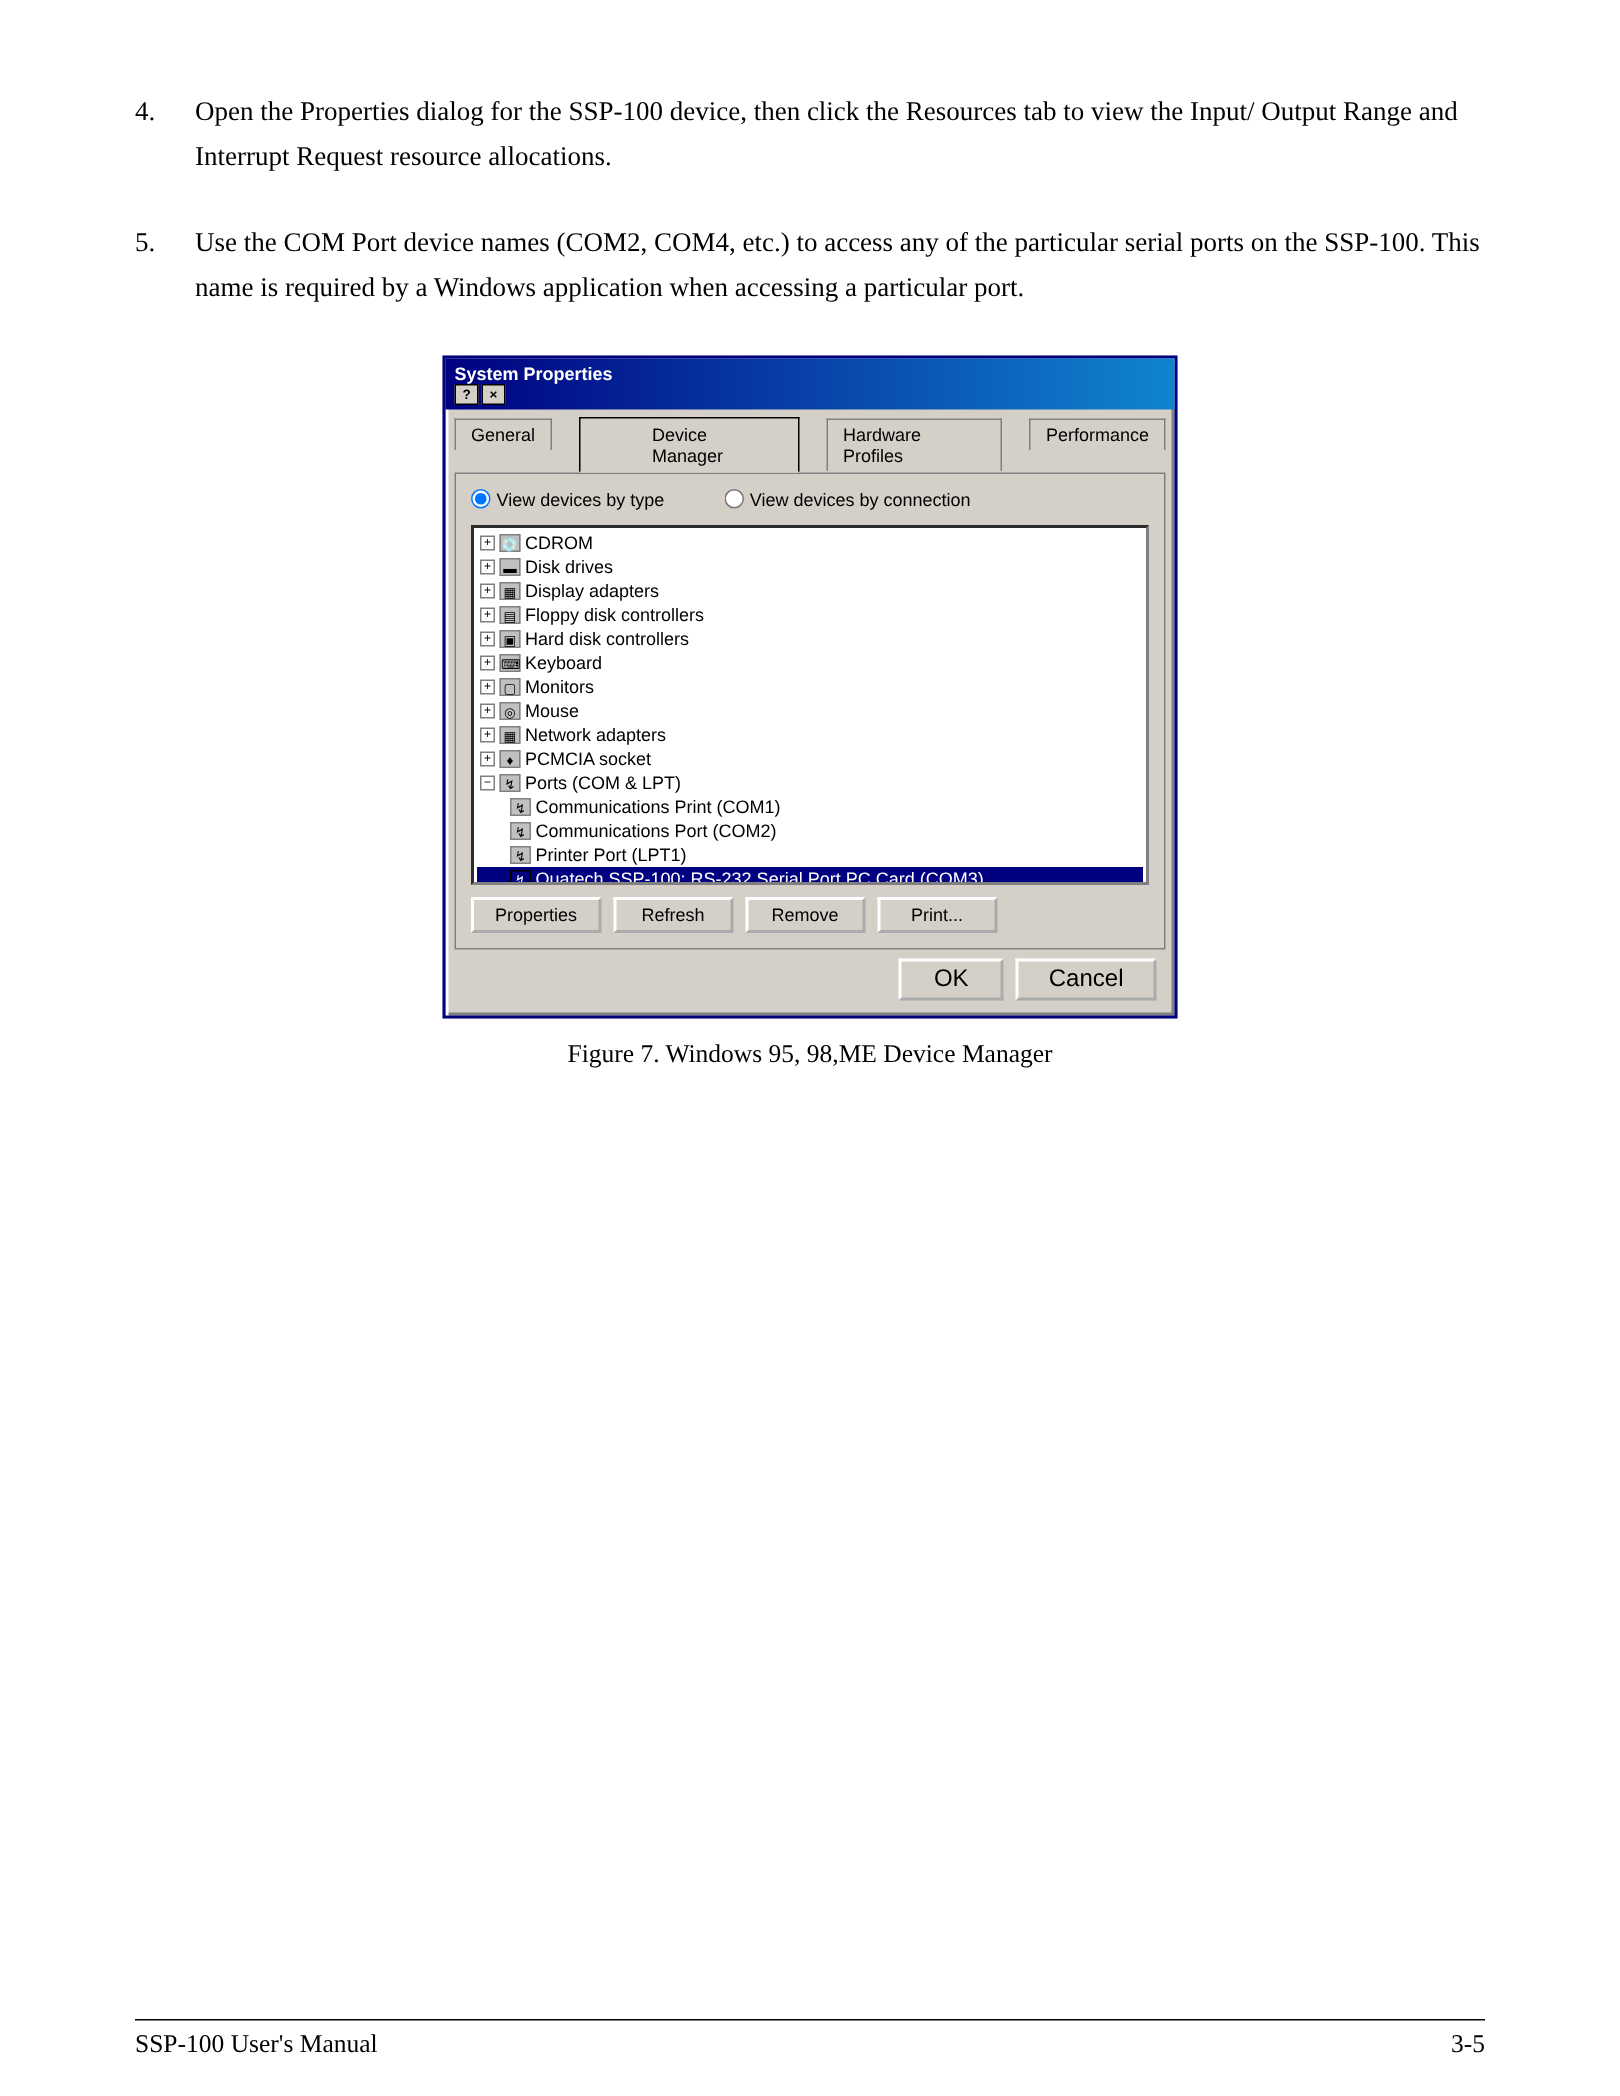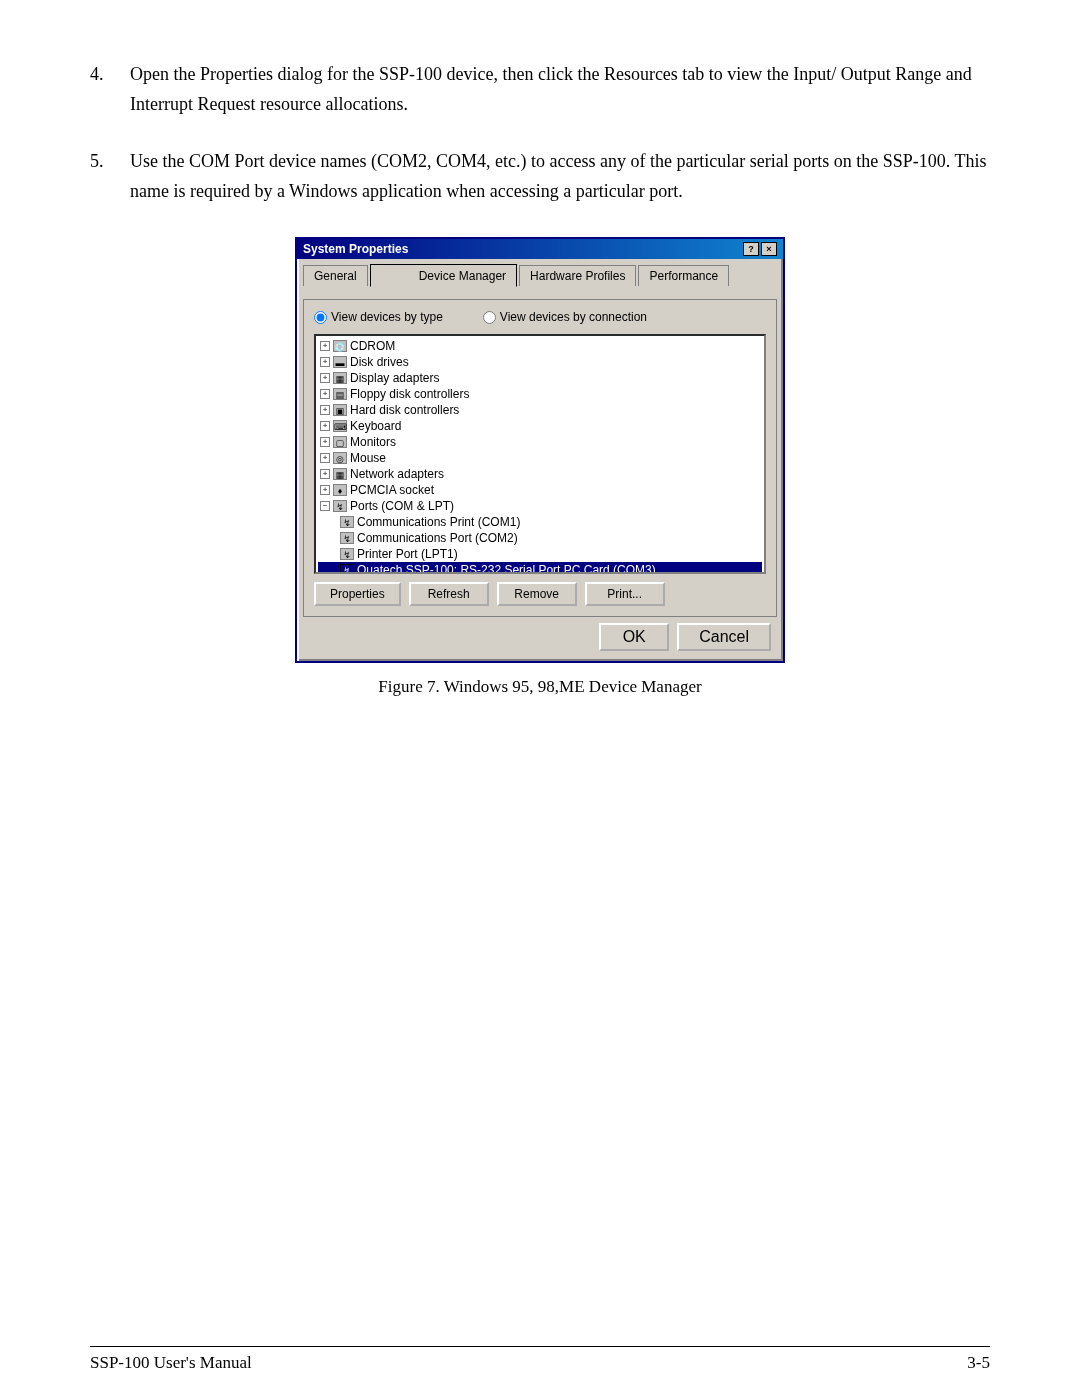--- a/index.html
+++ b/index.html
@@ -55,20 +55,21 @@
 
     .win-titlebar {
       background: linear-gradient(to right, #000080, #1084d0);
       color: #ffffff;
       padding: 3px 6px;
       display: flex;
       justify-content: space-between;
       align-items: flex-start;
       font-size: 12px;
       font-weight: bold;
+      flex-direction: column;
     }
 
     .win-titlebar-buttons {
       display: flex;
       gap: 2px;
     }
 
     .win-titlebar-btn {
       width: 16px;
       height: 14px;
@@ -83,22 +84,22 @@
       color: #000;
     }
 
     .win-body {
       padding: 6px;
     }
 
     
     .win-tabs {
       display: flex;
-      gap: 2px;
-      margin-bottom: 12px;
+      gap: 18px;
+      margin-bottom: 0;
       align-items: flex-start;
     }
 
     .win-tab {
       padding: 3px 10px;
       background: #d4d0c8;
       border: 1px solid #808080;
       border-bottom: none;
       cursor: pointer;
       font-size: 12px;
@@ -126,21 +127,21 @@
     .win-radio-row {
       display: flex;
       gap: 40px;
       margin-bottom: 10px;
       font-size: 12px;
       font-family: Arial, sans-serif;
     }
 
     .win-radio-item {
       display: flex;
-      align-items: flex-end;
+      align-items: flex-start;
       gap: 4px;
     }
 
     
     .win-listbox {
       background: #ffffff;
       border: 2px inset #808080;
       height: 240px;
       overflow-y: auto;
       font-size: 12px;

